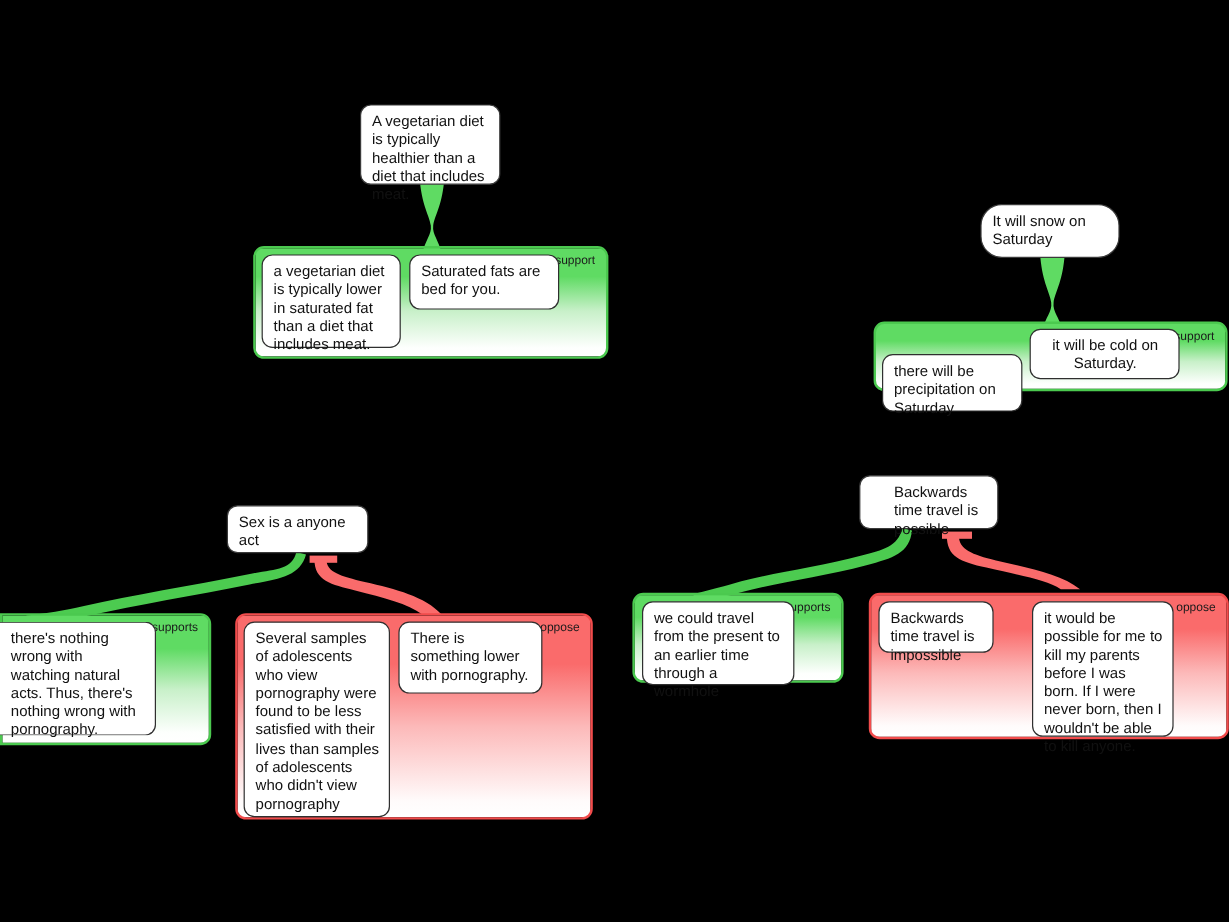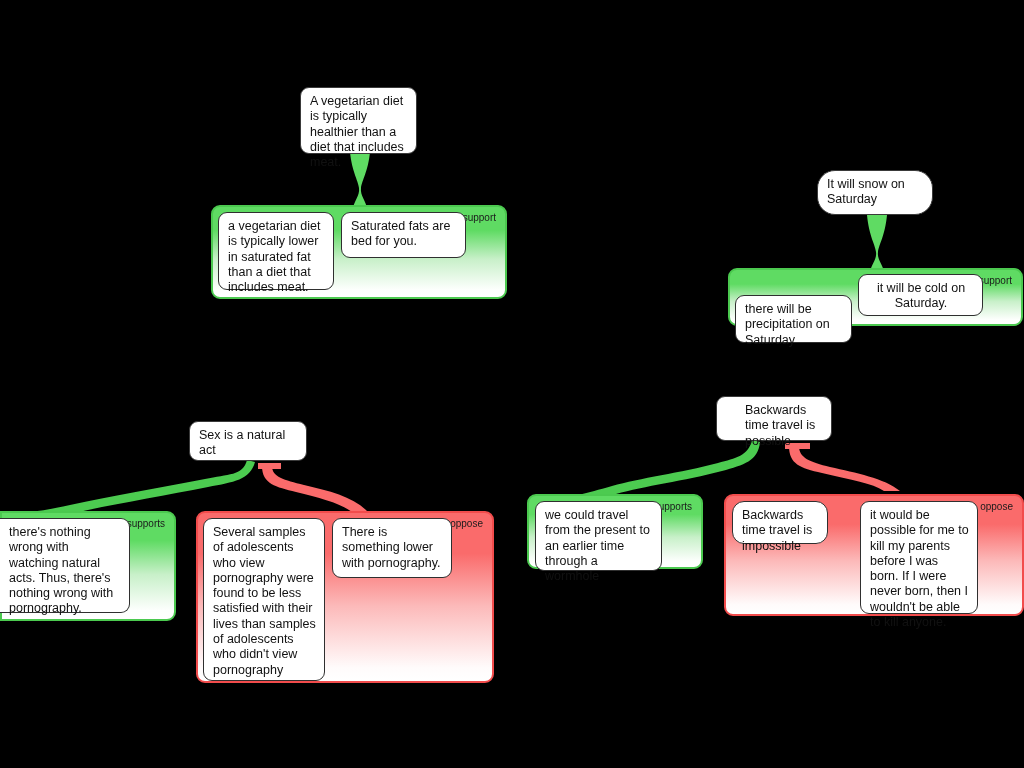--- a/index.html
+++ b/index.html
@@ -158,37 +158,37 @@
   <div class="node" style="left:858px; top:274px; width:125px; height:42px;text-align:center;">it will be cold on Saturday.</div>
 
   <div class="group-box support clip-left" style="left:0px; top:511px; width:176px; height:110px;">
     <span class="group-label">supports</span>
   </div>
 
   <div class="group-box oppose" style="left:196px; top:511px; width:298px; height:172px;">
     <span class="group-label">oppose</span>
   </div>
 
-  <div class="node root" style="left:189px; top:421px; width:118px; height:40px;">Sex is a natural act</div>
+  <div class="node root" style="left:189px; top:421px; width:118px; height:40px;">Sex is a anyone act</div>
 
   <div class="node clip-left" style="left:0px; top:518px; width:130px; height:95px;">there's nothing wrong with watching natural acts. Thus, there's nothing wrong with pornography.</div>
 
   <div class="node" style="left:203px; top:518px; width:122px; height:163px;">Several samples of adolescents who view pornography were found to be less satisfied with their lives than samples of adolescents who didn't view pornography</div>
 
   <div class="node" style="left:332px; top:518px; width:120px; height:60px;">There is something lower with pornography.</div>
 
   <div class="group-box support" style="left:527px; top:494px; width:176px; height:75px;">
     <span class="group-label">supports</span>
   </div>
 
   <div class="group-box oppose" style="left:724px; top:494px; width:300px; height:122px;">
     <span class="group-label">oppose</span>
   </div>
 
   <div class="node root" style="left:716px; top:396px; width:116px; height:45px;padding-left:28px;">Backwards time travel is possible</div>
 
   <div class="node" style="left:535px; top:501px; width:127px; height:70px;">we could travel from the present to an earlier time through a wormhole</div>
 
-  <div class="node" style="left:732px; top:501px; width:96px; height:43px;border-radius:12px;">Backwards time travel is impossible</div>
+  <div class="node" style="left:732px; top:501px; width:96px; height:43px;">Backwards time travel is impossible</div>
 
   <div class="node" style="left:860px; top:501px; width:118px; height:113px;">it would be possible for me to kill my parents before I was born. If I were never born, then I wouldn't be able to kill anyone.</div>
 
 </div>
 
 </body></html>

